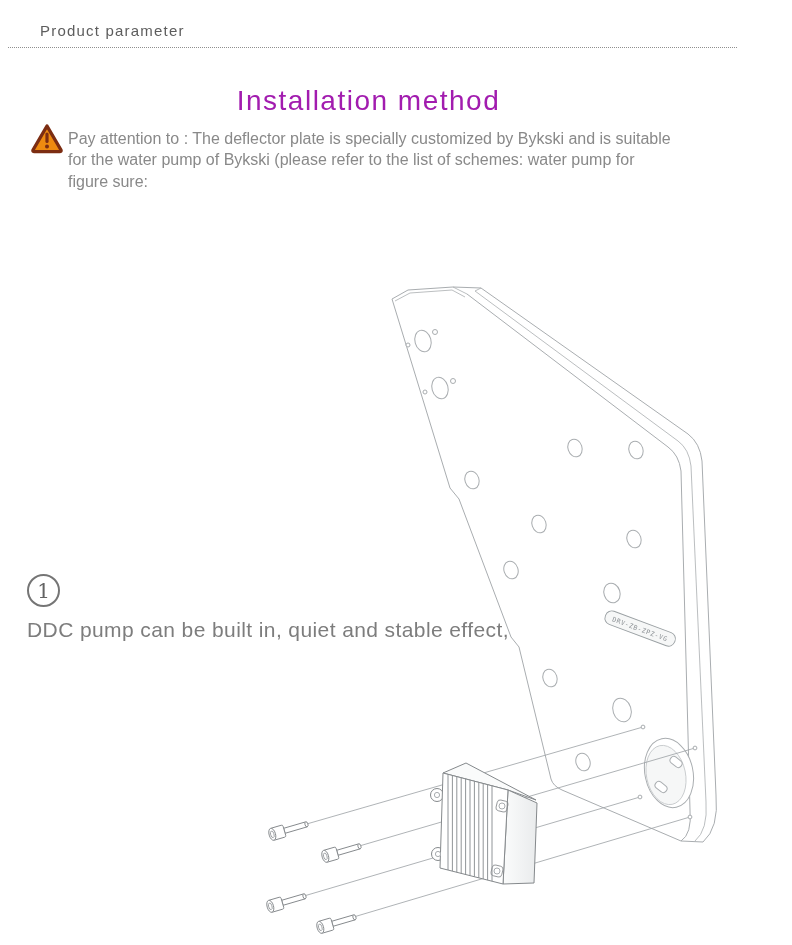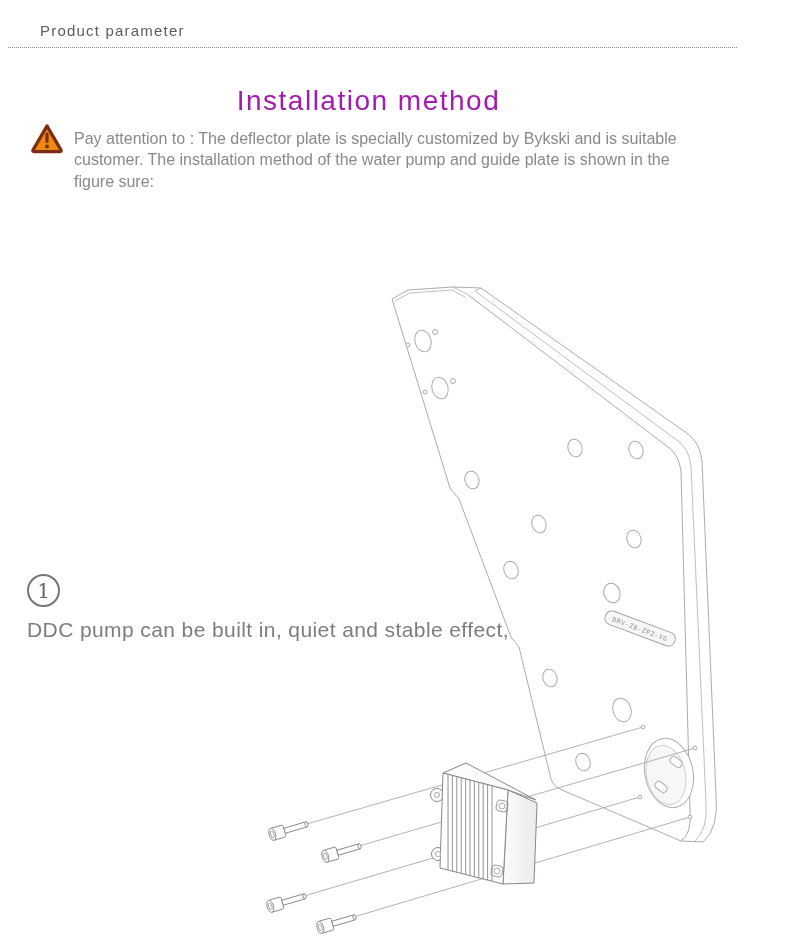--- a/index.html
+++ b/index.html
@@ -13,21 +13,21 @@
   }
   .divider{
     left:8px;right:0;top:47px;height:0;border-top:1px dotted #8f8f8f;
   }
   .page-title{
     left:0;right:0;top:85px;text-align:center;font-size:28px;color:#a21caf;
     letter-spacing:1.5px;font-weight:400;
   }
   .warn-icon{left:30px;top:123px;}
   .warn-text{left:68px;top:128px;color:#898989;font-size:16px;line-height:21.4px;}
-  .warn-text div{white-space:nowrap;margin-left:6px;}
+  .warn-text div{white-space:nowrap;}
   .step-badge{
     left:27px;top:574px;width:29px;height:29px;border:2px solid #757575;border-radius:50%;
     color:#636363;font-family:"DejaVu Serif","Liberation Serif",serif;font-size:20px;
     display:flex;align-items:center;justify-content:center;
   }
   .step-text{left:27px;top:618px;color:#7d7d7d;font-size:21px;line-height:23.5px;letter-spacing:0.4px;}
   .step-text div{white-space:nowrap;}
   .figure{left:0;top:0;}
   svg .ln{stroke:#a9adb0;fill:none;}
   svg .hole{fill:#ffffff;stroke:#a9adb0;stroke-width:1;}
@@ -43,21 +43,21 @@
   <h1 class="abs page-title" style="margin:0;">Installation method</h1>
 
   <svg class="abs warn-icon" width="34" height="31" viewBox="0 0 34 31">
     <path d="M17 3 L31 27 Q31.6 28.6 29.6 28.6 L4.4 28.6 Q2.4 28.6 3 27 Z" fill="#ee8a10" stroke="#7c2d12" stroke-width="3.4" stroke-linejoin="round"></path>
     <rect x="15.4" y="9.5" width="3.2" height="10.5" rx="1.6" fill="#7c2d12"></rect>
     <circle cx="17" cy="23.6" r="2" fill="#7c2d12"></circle>
   </svg>
 
   <div class="abs warn-text">
     <div>Pay attention to : The deflector plate is specially customized by Bykski and is suitable</div>
-    <div>customer. The installation method of the water pump and guide plate is shown in the</div>
+    <div>for the water pump of Bykski (please refer to the list of schemes: water pump for</div>
     <div>figure sure:</div>
   </div>
 
   <svg class="abs figure" width="792" height="945" viewBox="0 0 792 945">
     <defs>
       <linearGradient id="sideGrad" x1="0" y1="0" x2="1" y2="0">
         <stop offset="0" stop-color="#fbfcfc"></stop>
           <stop offset="1" stop-color="#e9ebec"></stop>
       </linearGradient>
     </defs>

